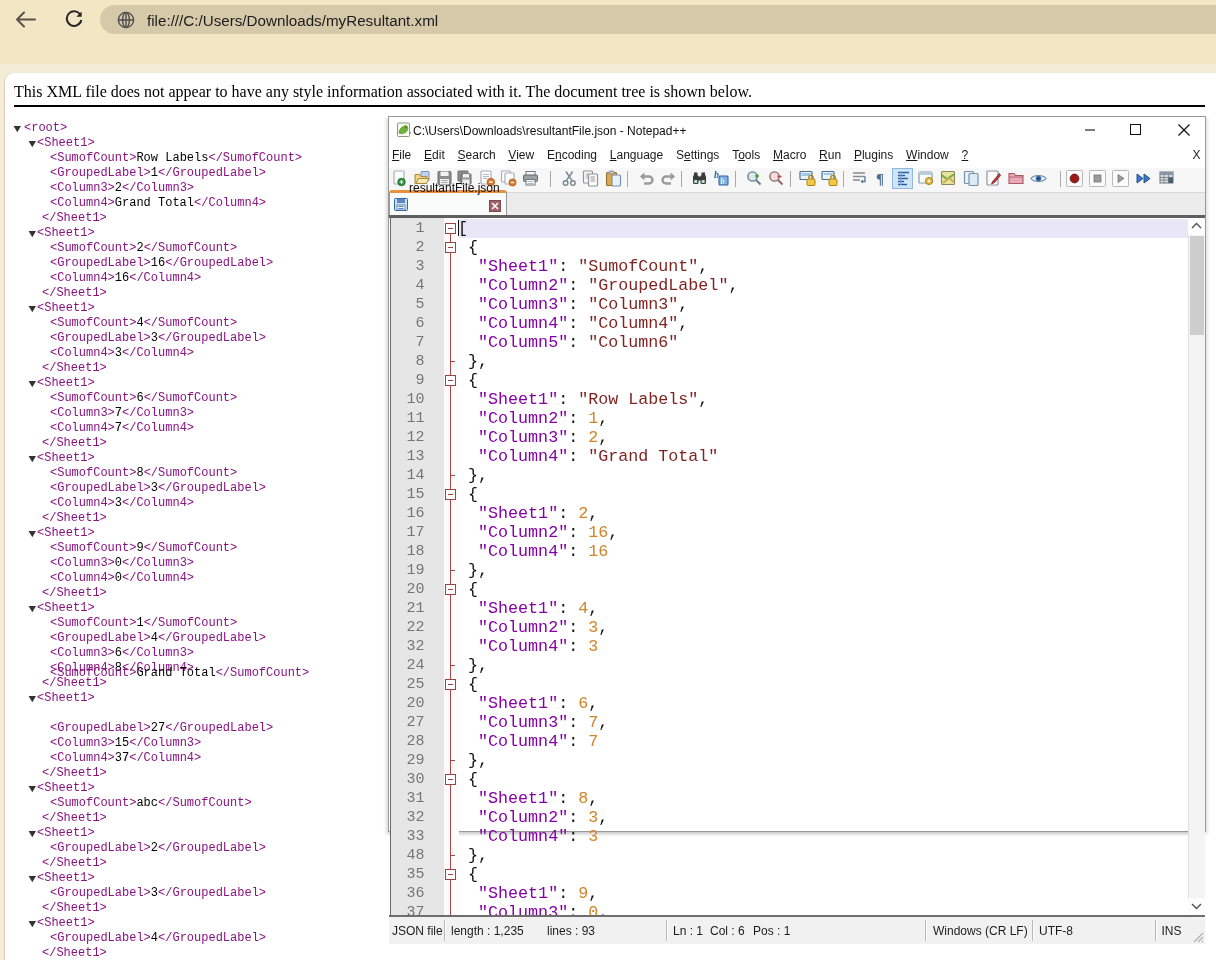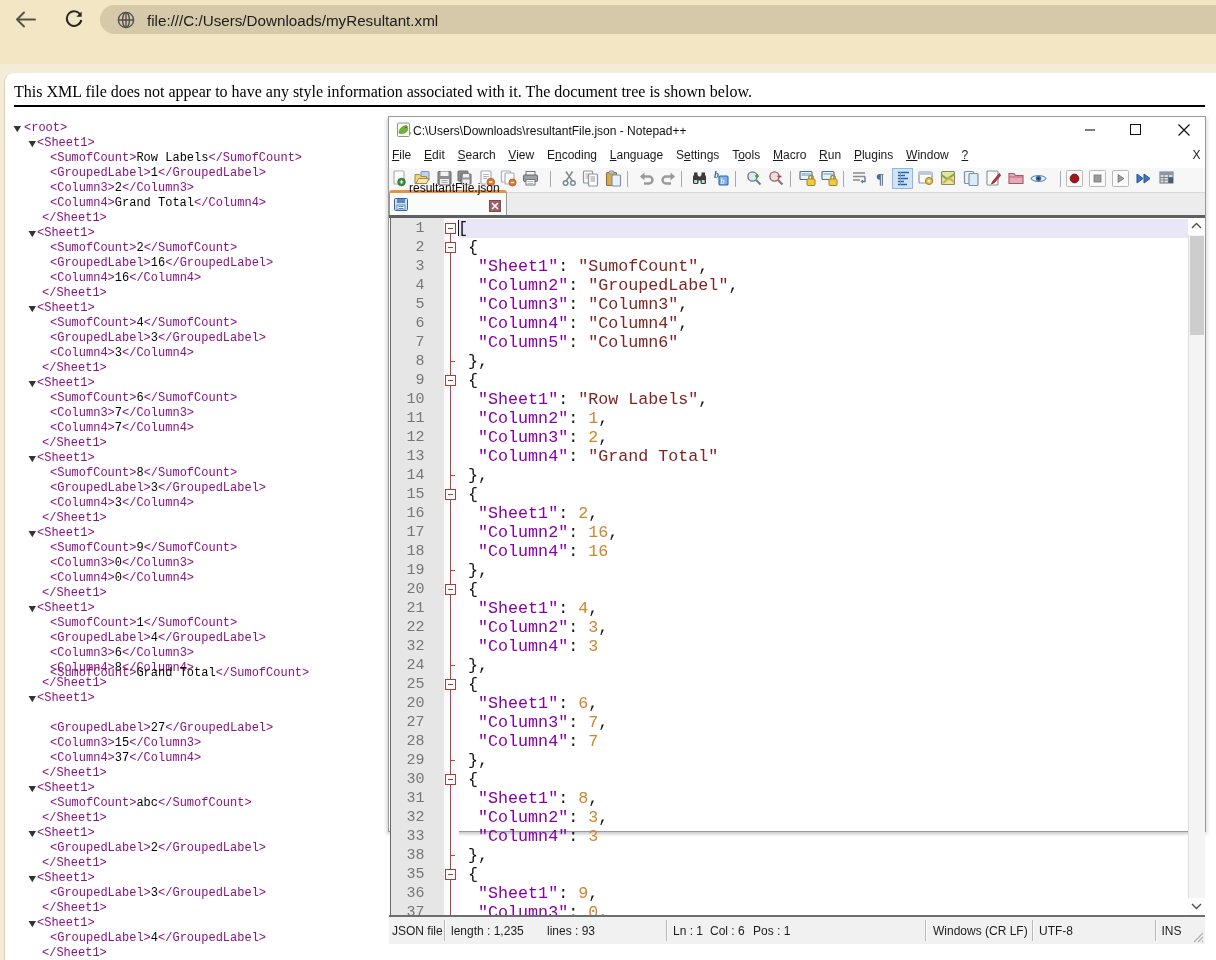--- a/index.html
+++ b/index.html
@@ -340,21 +340,21 @@
       <div class="ln">24</div>
       <div class="ln">25</div>
       <div class="ln">20</div>
       <div class="ln">27</div>
       <div class="ln">28</div>
       <div class="ln">29</div>
       <div class="ln">30</div>
       <div class="ln">31</div>
       <div class="ln">32</div>
       <div class="ln">33</div>
-      <div class="ln">38</div>
+      <div class="ln">48</div>
       <div class="ln">35</div>
       <div class="ln">36</div>
       <div class="ln">37</div>
     </div>
 <div class="abs" style="left:55px;top:100.5px;width:14.5px;height:697.5px;background:#FCFAFA"></div>
 <div class="abs" style="left:60.7px;top:108px;width:1.4px;height:690px;background:#A84743"></div>
 <div class="abs" style="left:56px;top:106.0px;width:11px;height:11px;background:#FDFDFD;border:1.1px solid #A0433F"></div>
     <div class="abs" style="left:58.8px;top:110.9px;width:5.4px;height:1.2px;background:#A0433F"></div>
     <div class="abs" style="left:56px;top:125.0px;width:11px;height:11px;background:#FDFDFD;border:1.1px solid #A0433F"></div>
     <div class="abs" style="left:58.8px;top:129.9px;width:5.4px;height:1.2px;background:#A0433F"></div>

